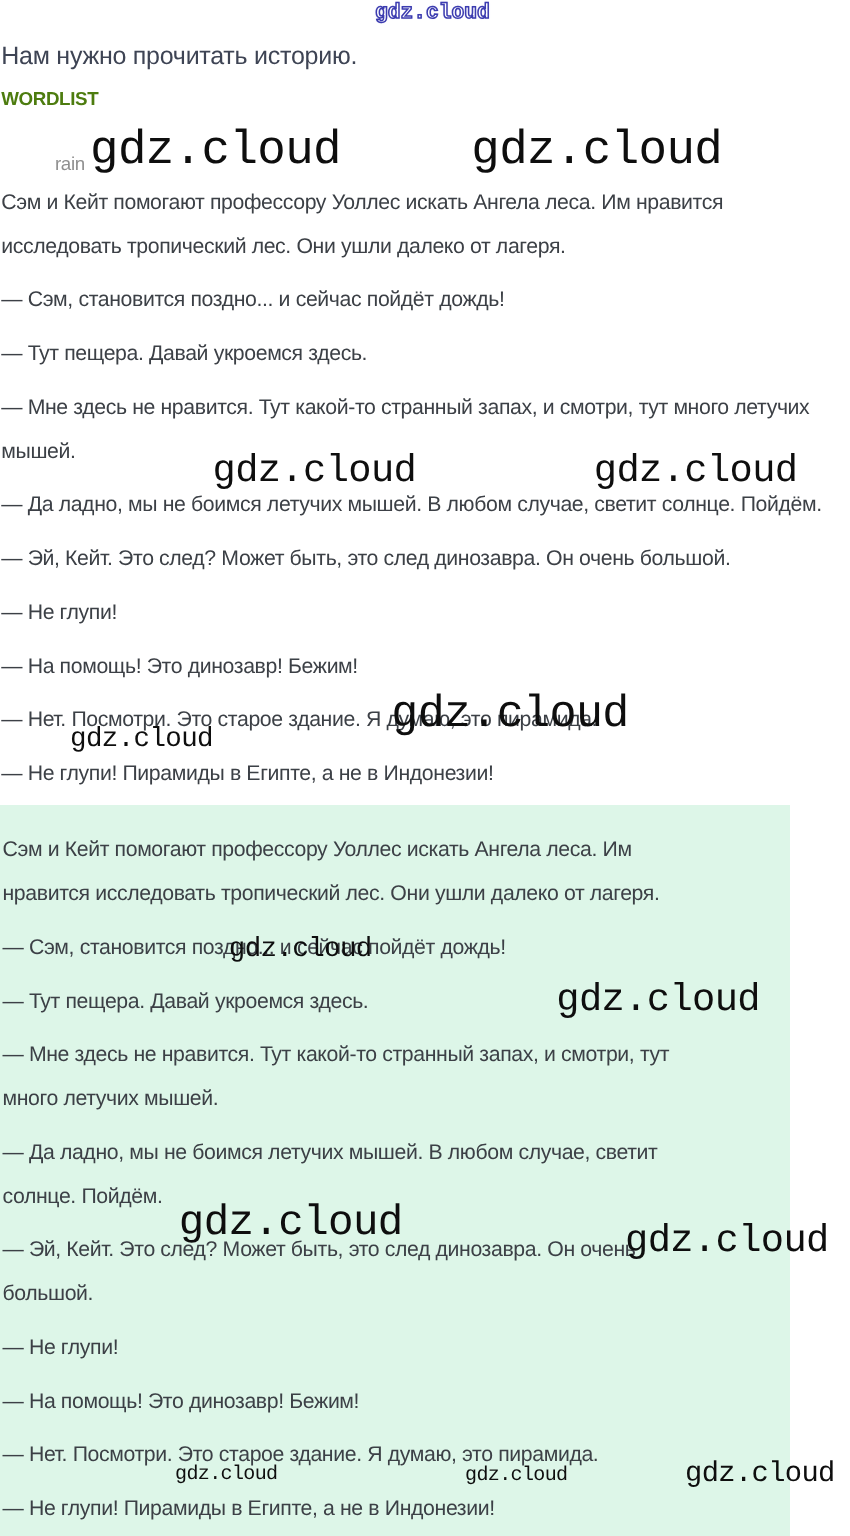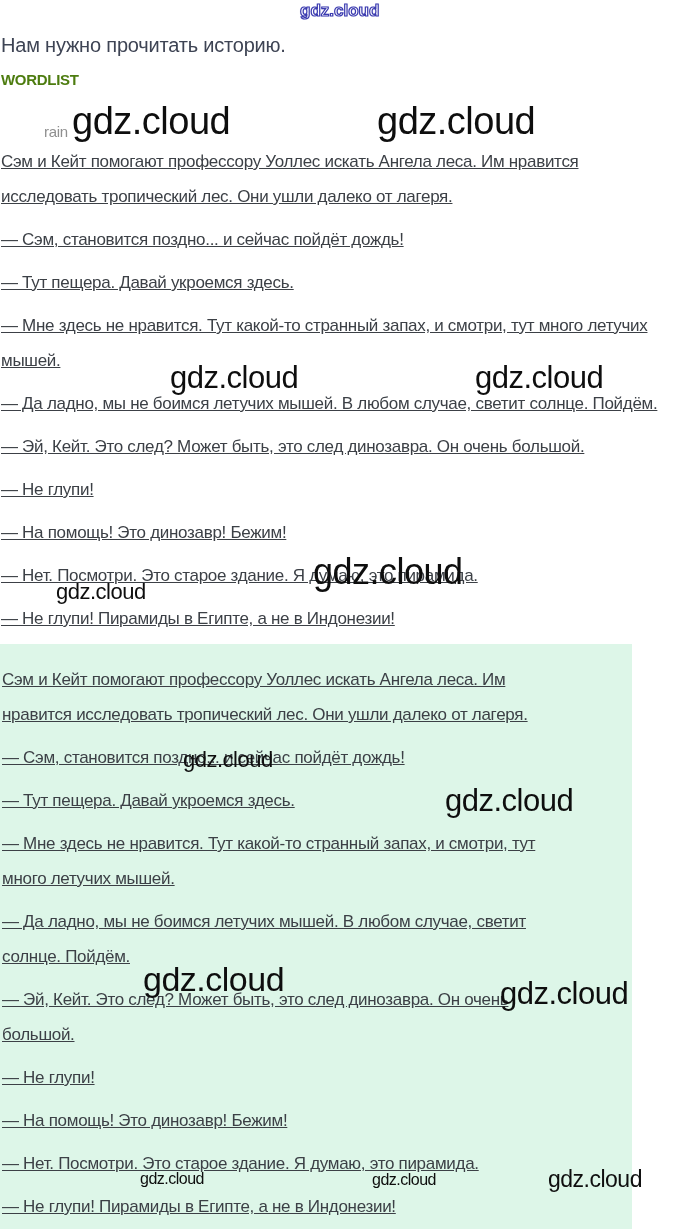--- a/index.html
+++ b/index.html
@@ -18,33 +18,32 @@
     margin:15px 0 0 1px;
     font-size:15px; font-weight:bold;
     color:#4d7c0f; letter-spacing:-0.3px;
   }
   .story { margin-top:56px; padding:0 14px 0 1px; }
   .story p, .answer-box p {
     margin:0 0 8px 0;
     font-size:17px; line-height:35px;
     letter-spacing:-0.3px;
     color:#3c4046;
-    text-decoration:underline;
   }
   .answer-box {
     margin-top:8px;
     width:632px; box-sizing:border-box;
     padding:18px 70px 40px 2px;
     min-height:560px;
   }
   .wm {
     position:absolute; z-index:3;
     line-height:1; white-space:nowrap;
     color:#0e0e0e; letter-spacing:-0.5px;
-    font-family:Liberation Sans, sans-serif;
+    font-family:Liberation Mono, monospace;
     text-align:right;
   }
   .wm.outline {
     font-weight:bold; color:#ffffff;
     -webkit-text-stroke:1.2px #3c3cb0;
     text-shadow:0 0 1px #3c3cb0;
     letter-spacing:0;
   }
   .wm-partial {
     position:absolute; z-index:1;

